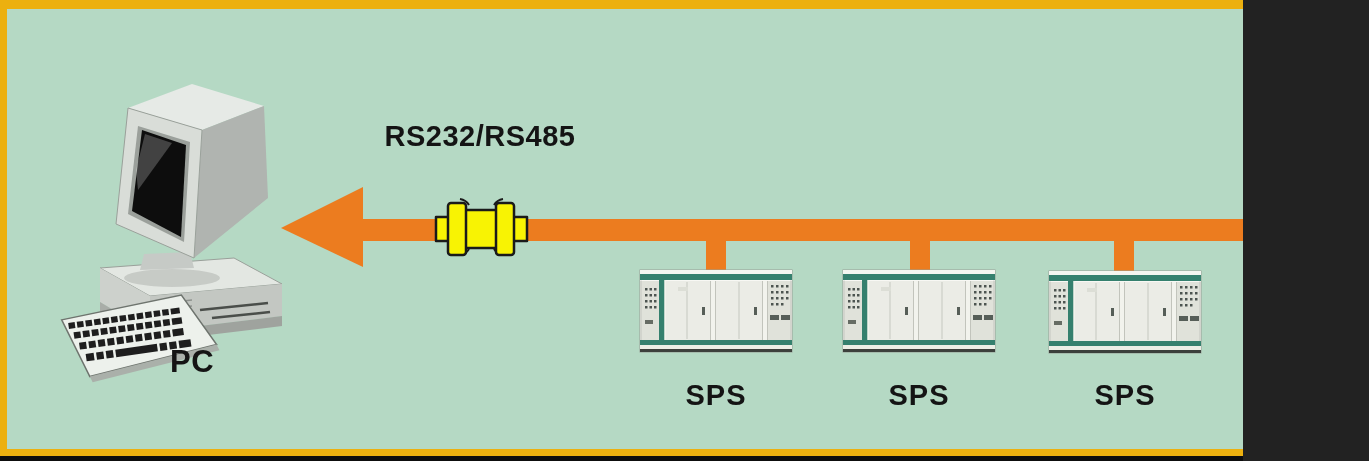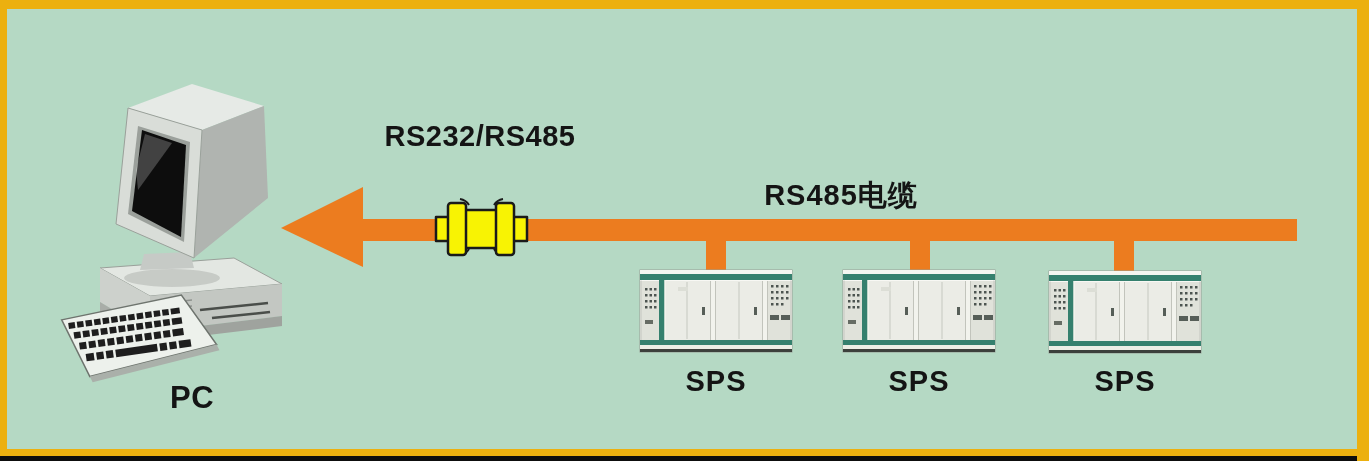--- a/index.html
+++ b/index.html
@@ -1,18 +1,18 @@
 <!DOCTYPE html>
 <html><head>
 <meta charset="utf-8">
 <style>
   html,body{margin:0;padding:0;background:#222;}
   #stage{
     position:relative;
-    width:1369px;height:461px;
+    width:1243px;height:461px;
     background:#ecb00f;
     overflow:hidden;
     font-family:"Liberation Sans","DejaVu Sans",sans-serif;
   }
   #canvas-bg{
     position:absolute;left:7px;top:9px;width:1350px;height:440px;
     background:#b5d9c4;
   }
   #bottom-bar{
     position:absolute;left:0;top:456px;width:1357px;height:5px;
@@ -20,22 +20,22 @@
   }
   #gfx{position:absolute;left:0;top:0;width:1369px;height:461px;}
   .lbl{
     position:absolute;color:#141414;font-weight:bold;text-align:center;
     white-space:nowrap;letter-spacing:0.5px;
   }
   #converter-label{left:340px;top:121px;width:280px;line-height:31px;}
   #converter-label .l1{font-size:29px;display:block;}
   #converter-label .l2{font-size:26px;display:block;letter-spacing:4px;}
   #cable-label{left:716px;top:176px;width:250px;font-size:29px;letter-spacing:1px;}
-  #pc-label{left:132px;top:344px;width:120px;font-size:31px;margin-top:36px;}
-  .sps-label{top:365px;width:120px;font-size:29px;letter-spacing:1px;}
+  #pc-label{left:132px;top:344px;width:120px;font-size:31px;}
+  .sps-label{top:379px;width:120px;font-size:29px;letter-spacing:1px;}
   #sps-label-0{left:656px;}
   #sps-label-1{left:859px;}
   #sps-label-2{left:1065px;}
 </style>
 </head>
 <body>
 
 <div id="stage">
   <div id="canvas-bg"></div>
   <div id="bottom-bar"></div>
@@ -231,20 +231,19 @@
           </g>
         </g>
       </g>
     </g>
   </svg>
 
   <div class="lbl" id="converter-label">
     <span class="l1">RS232/RS485</span>
   </div>
 
-  <div class="lbl" id="cable-label">RS485电缆</div>
 
   <div class="lbl" id="pc-label">PC</div>
 
   <div class="lbl sps-label" id="sps-label-0">SPS</div>
   <div class="lbl sps-label" id="sps-label-1">SPS</div>
   <div class="lbl sps-label" id="sps-label-2">SPS</div>
 </div>
 
 </body></html>

